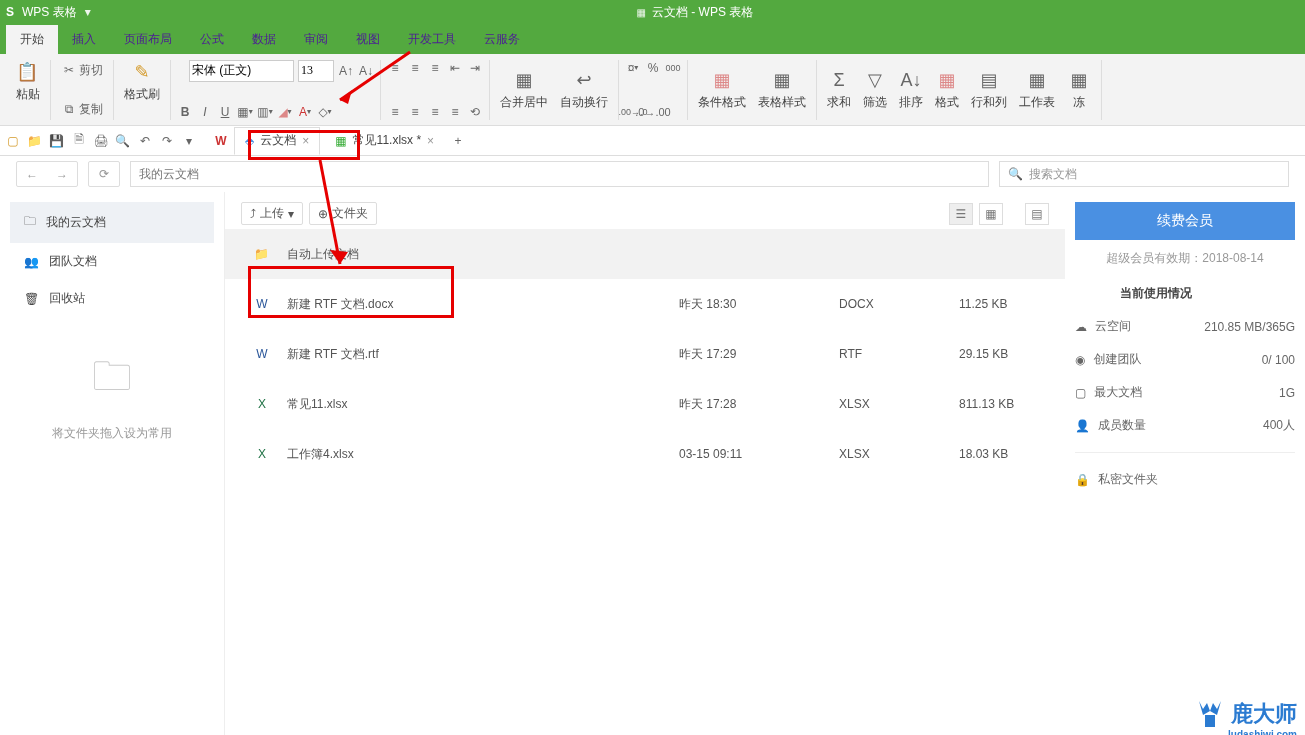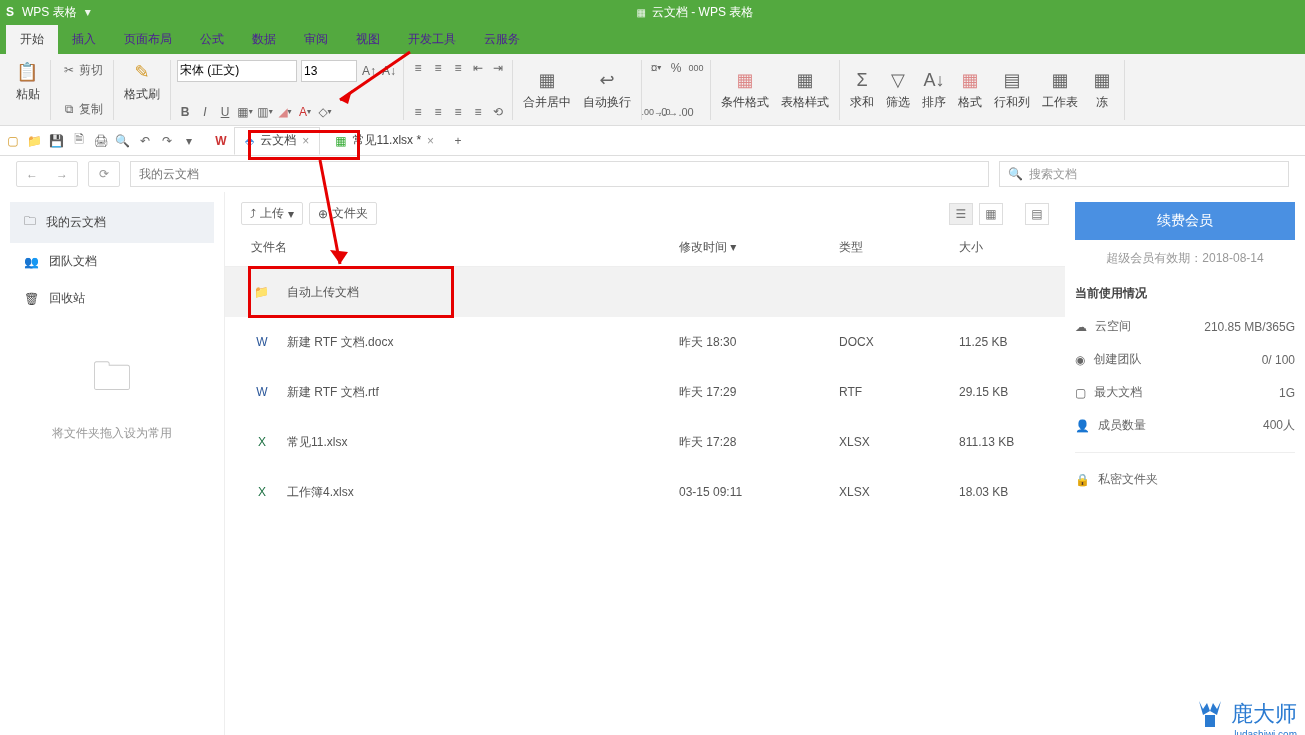--- a/index.html
+++ b/index.html
@@ -20,22 +20,22 @@
 
 .ribbon { background: #f3f3f3; height: 72px; border-bottom: 1px solid #ddd; display: flex; align-items: center; padding: 4px 6px; gap: 0; position: relative; overflow: hidden; }
 .ribbon .rgroup { display: flex; flex-direction: column; justify-content: space-between; height: 60px; padding: 0 6px; border-right: 1px solid #ddd; }
 .ribbon .rgroup.row { flex-direction: row; align-items: center; gap: 4px; }
 .ribbon .rgroup .rrow { display: flex; align-items: center; gap: 4px; }
 .ribbon .big-btn { display: flex; flex-direction: column; align-items: center; gap: 2px; padding: 0 4px; }
 .ribbon .sbtn { display: flex; align-items: center; gap: 2px; padding: 2px 4px; color: #666; }
 .ribbon .ricon { width: 16px; height: 16px; display: inline-flex; align-items: center; justify-content: center; color: #666; }
 .ribbon .ricon.big { width: 24px; height: 24px; font-size: 18px; }
 .ribbon select, .ribbon input.nb { border: 1px solid #ccc; height: 22px; font-size: 12px; padding: 0 2px; background: #fff; }
-.ribbon .font-name { width: 120px; }
-.ribbon .font-size { width: 56px; }
+.ribbon .font-name { width: 105px; margin-left: 12px; }
+.ribbon .font-size { width: 36px; font-family: Liberation Serif, serif; }
 .ribbon .caret { font-size: 8px; color: #666; }
 
 
 .qabar { height: 30px; background: #fff; border-bottom: 1px solid #ddd; display: flex; align-items: center; padding: 0 4px; gap: 4px; }
 .qabar .qicon { width: 18px; height: 18px; display: inline-flex; align-items: center; justify-content: center; color: #666; }
 .qabar .doctab { display: flex; align-items: center; gap: 6px; padding: 4px 10px; border: 1px solid transparent; height: 28px; }
 .qabar .doctab.active { border: 1px solid #ddd; border-bottom: 1px solid #fff; background: #fff; }
 .qabar .doctab .close { color: #999; }
 
 
@@ -69,27 +69,27 @@
 .col-type { width: 120px; }
 .col-size { width: 90px; text-align: left; }
 
 .filerow { display:flex; align-items:center; padding: 14px 16px; color:#555; }
 .filerow.highlight { background: #f2f2f2; }
 .filerow .ficon { width: 22px; height: 22px; display:inline-flex; align-items:center; justify-content:center; margin-right: 14px; }
 
 .rightpanel { width: 240px; padding: 10px 10px; }
 .rightpanel .renew { background: #4a90e2; color:#fff; text-align:center; padding: 10px 16px; font-size: 14px; }
 .rightpanel .sublabel { color:#999; text-align:center; padding: 10px 0; }
-.rightpanel .section-title { font-weight: bold; padding: 8px 0; }
+.rightpanel .section-title { font-weight: bold; padding: 8px 0; margin-left: 45px; }
 .rightpanel .info-row { display:flex; align-items:center; justify-content: space-between; padding: 8px 0; color:#666; }
 .rightpanel .info-row .lbl { display:flex; align-items:center; gap:8px; }
 .rightpanel .divider { border-top:1px solid #eee; margin: 10px 0; }
 
 
-.watermark { position: absolute; right: 8px; bottom: 4px; color: #2b7bd1; font-weight: normal; display:flex; align-items:center; gap:4px; }
+.watermark { position: absolute; right: 8px; bottom: 4px; color: #2b7bd1; font-weight: bold; display:flex; align-items:center; gap:4px; }
 .watermark .sub { position:absolute; right: 0; top: 32px; font-size: 10px; color:#2b7bd1; }
 
 svg { display: block; }
 </style>
 </head>
 <body>
 
 <div class="titlebar">
   <div class="title-left">
     <span class="app-logo">S</span>
@@ -313,26 +313,20 @@
       <div class="tbtn">
           <span>⊕</span>
           <span>文件夹</span>
         </div>
       <div class="spacer"></div>
       <div class="vbtn" style="background:#eee">☰</div>
       <div class="vbtn">▦</div>
       <div style="width:10px"></div>
       <div class="vbtn">▤</div>
     </div>
-    <div class="filehdr">
-      <div class="col-name">文件名</div>
-      <div class="col-mod"><span>修改时间</span> <span class="caret">▾</span></div>
-      <div class="col-type">类型</div>
-      <div class="col-size">大小</div>
-    </div>
 
     <div id="file-rows">
         <div class="filerow highlight">
           <div class="col-name" style="display:flex;align-items:center">
             <span class="ficon">
               <span style="color:#f0c14b">📁</span>
             </span>
             <span>自动上传文档</span>
           </div>
           <div class="col-mod"></div>

